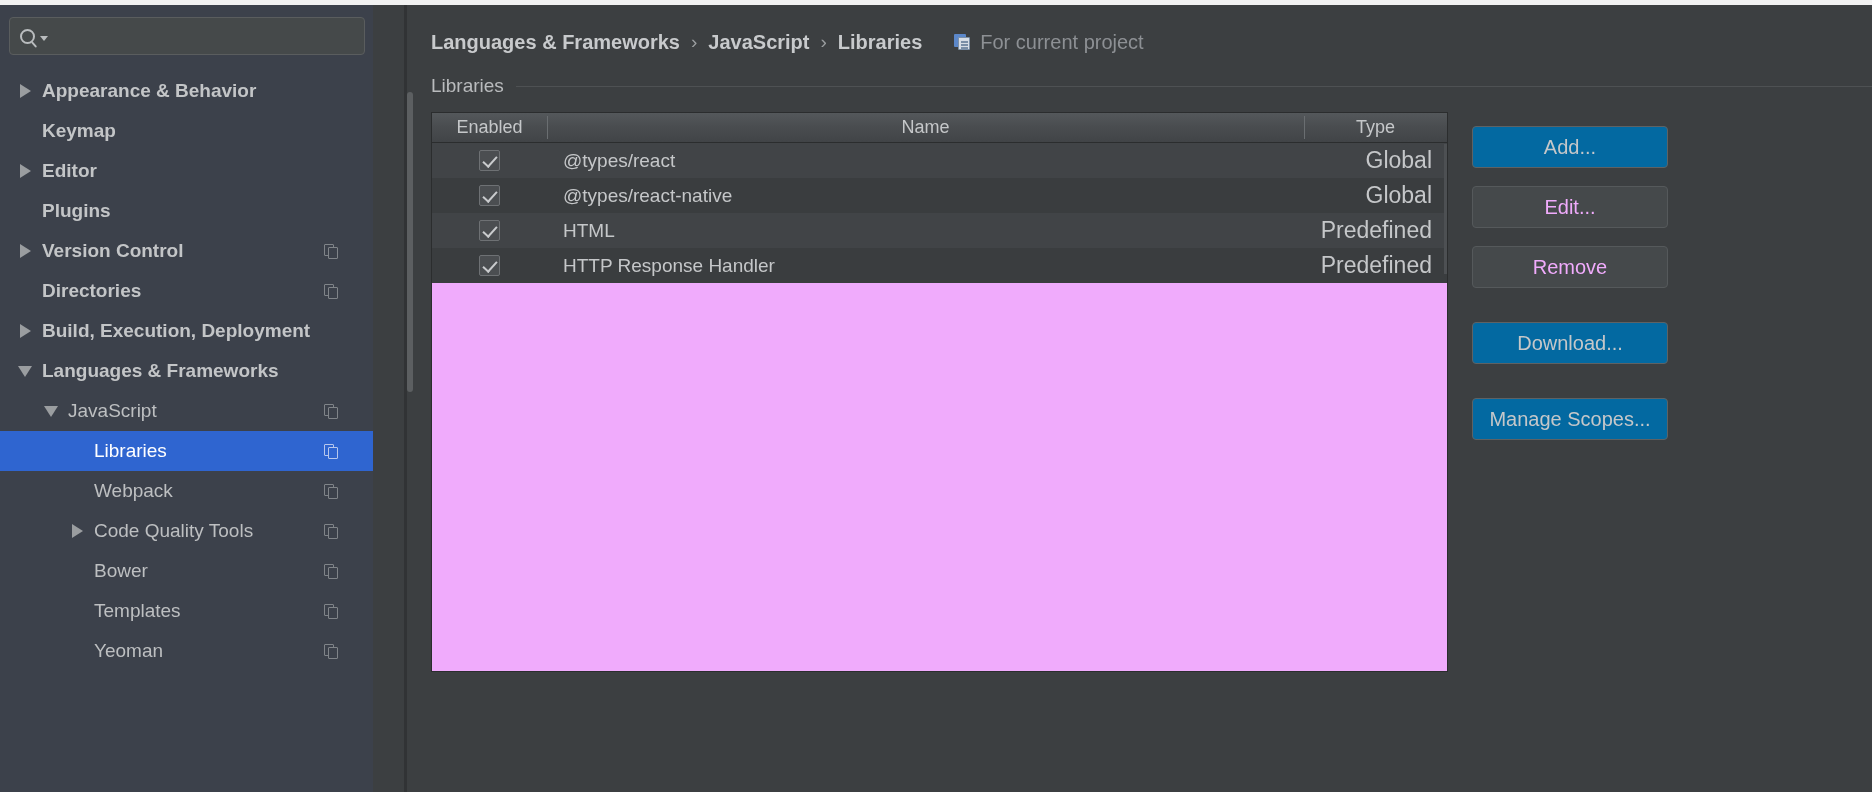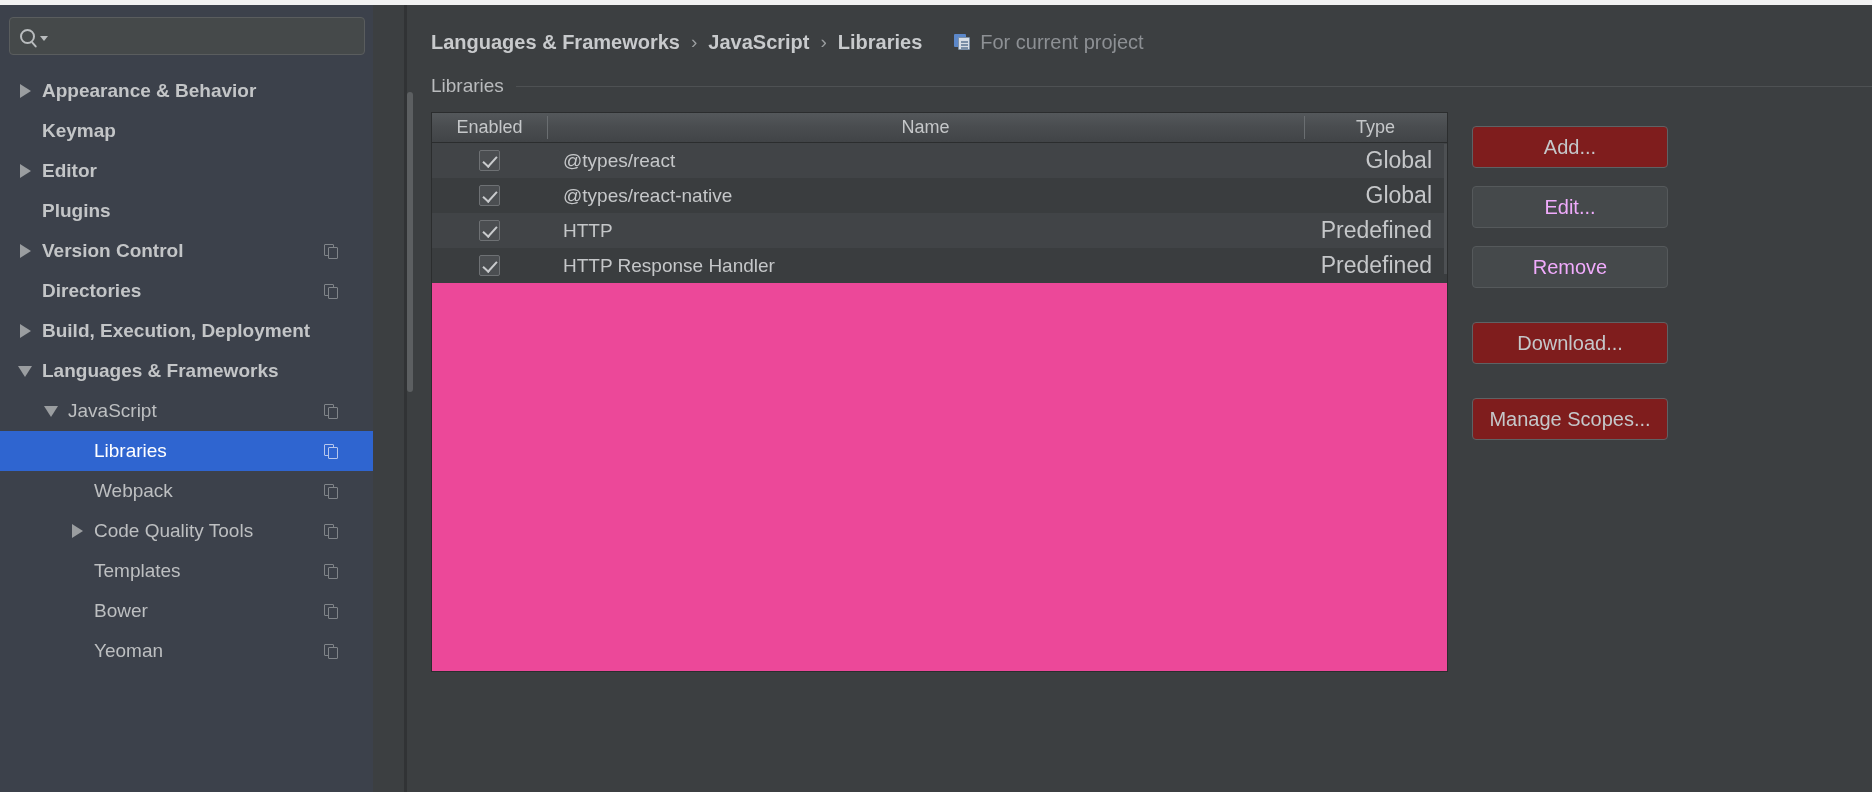--- a/index.html
+++ b/index.html
@@ -274,21 +274,21 @@
   .content-row {
     display: flex;
     padding: 13px 0 0 17px;
   }
 
   
   .table-wrap {
     width: 1020px;
     height: 560px;
     border: 1px solid #2b2d2e;
-    background: #ec4899;
+    background: #f0abfc;
     position: relative;
     overflow: hidden;
   }
   .thead {
     display: flex;
     height: 30px;
     background: linear-gradient(to bottom, #54585b 0%, #4a4d50 45%, #414447 100%);
     border-bottom: 1px solid #2b2d2e;
   }
   .th {
@@ -363,21 +363,21 @@
 
   
   .side-buttons {
     margin-left: 24px;
     padding-top: 14px;
     width: 400px;
     flex: 0 0 auto;
   }
   .btn {
     height: 42px;
-    background: #7f1d1d;
+    background: #0369a1;
     border: 1px solid #5e6264;
     border-radius: 4px;
     color: #c5c7c9;
     font-size: 20px;
     display: flex;
     align-items: center;
     justify-content: center;
     width: 196px;
     white-space: nowrap;
     cursor: default;
@@ -491,29 +491,29 @@
             <div class="tri-right"></div>
           </div>
           <span class="tree-label" style="margin-left: 4px;">Code Quality Tools</span>
           <span class="copy-icon">
             <span class="back"></span>
             <span class="front"></span>
           </span>
         </div>
         <div class="tree-row">
           <div class="arrow-cell" style="margin-left: 64px;"></div>
-          <span class="tree-label" style="margin-left: 4px;">Templates</span>
+          <span class="tree-label" style="margin-left: 4px;">Bower</span>
           <span class="copy-icon">
             <span class="back"></span>
             <span class="front"></span>
           </span>
         </div>
         <div class="tree-row">
           <div class="arrow-cell" style="margin-left: 64px;"></div>
-          <span class="tree-label" style="margin-left: 4px;">Bower</span>
+          <span class="tree-label" style="margin-left: 4px;">Templates</span>
           <span class="copy-icon">
             <span class="back"></span>
             <span class="front"></span>
           </span>
         </div>
         <div class="tree-row">
           <div class="arrow-cell" style="margin-left: 64px;"></div>
           <span class="tree-label" style="margin-left: 4px;">Yeoman</span>
           <span class="copy-icon">
             <span class="back"></span>
@@ -570,21 +570,21 @@
               <div class="td-enabled">
                 <span class="chk"></span>
               </div>
               <div class="td-name">@types/react-native</div>
               <div class="td-type">Global</div>
             </div>
             <div class="trow odd">
               <div class="td-enabled">
                 <span class="chk"></span>
               </div>
-              <div class="td-name">HTTP</div>
+              <div class="td-name">HTML</div>
               <div class="td-type">Predefined</div>
             </div>
             <div class="trow even">
               <div class="td-enabled">
                 <span class="chk"></span>
               </div>
               <div class="td-name">HTTP Response Handler</div>
               <div class="td-type">Predefined</div>
             </div>
           </div>

